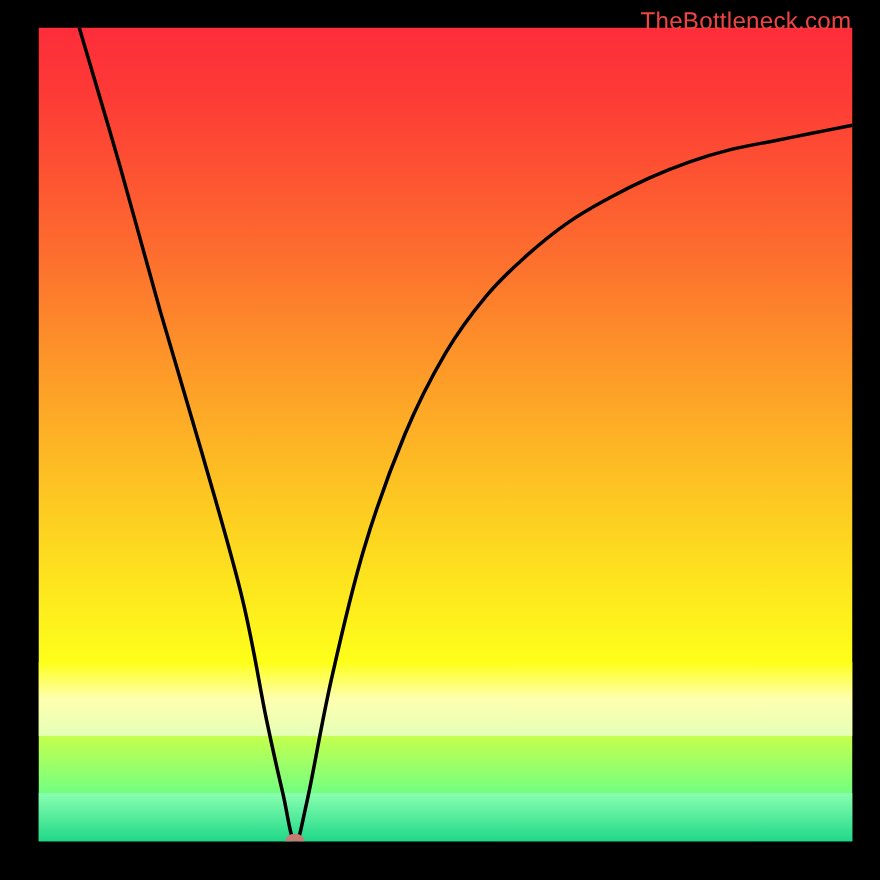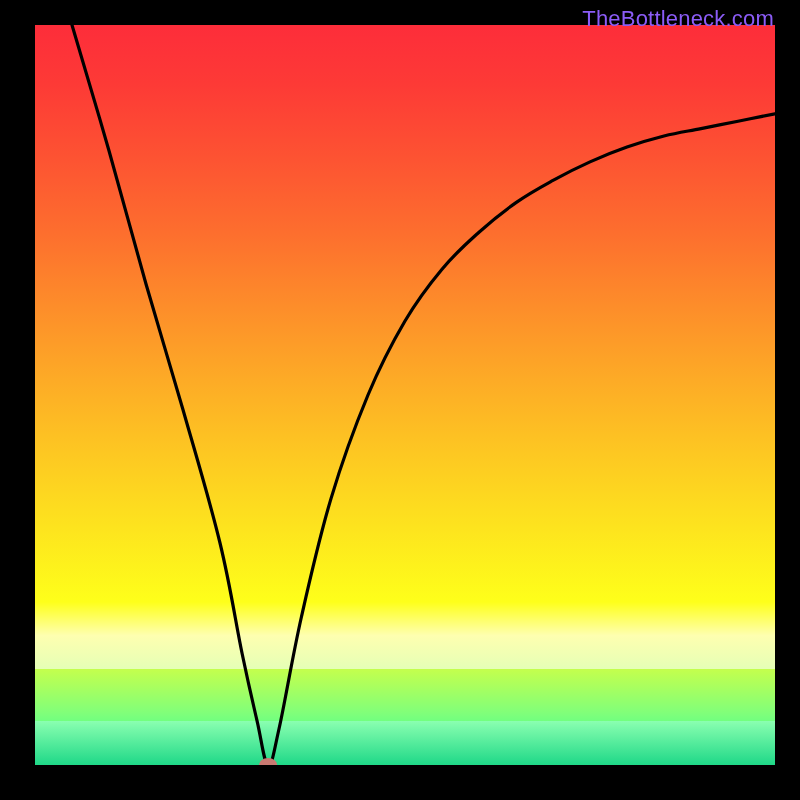--- a/index.html
+++ b/index.html
@@ -60,21 +60,21 @@
     bottom: 0;
     height: 6%;
     background: linear-gradient(to bottom, #8affb0, #1fd888);
   }
   .watermark {
     position: absolute;
     top: 6px;
     right: 26px;
     font-family: Arial, Helvetica, sans-serif;
     font-size: 22px;
-    color: #8b5cf6;
+    color: #ef4444;
     letter-spacing: 0.2px;
   }
   svg.curve {
     position: absolute;
     inset: 0;
   }
 </style>
 </head>
 <body>
 

